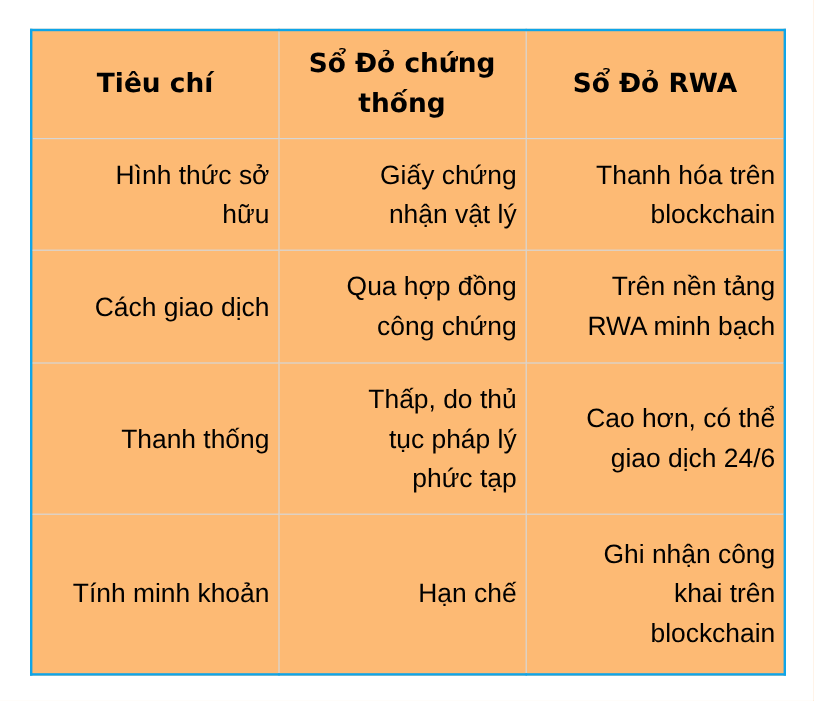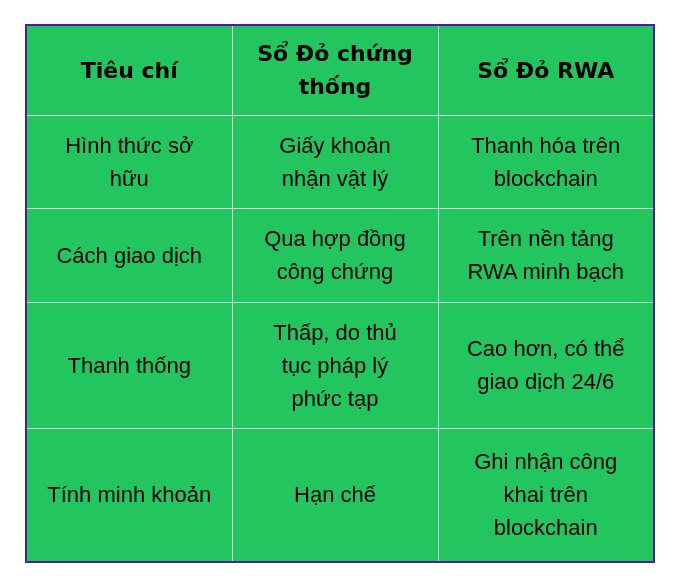--- a/index.html
+++ b/index.html
@@ -9,22 +9,22 @@
   }
   body {
     width: 678px;
     height: 584px;
     overflow: hidden;
   }
   table.compare {
     border-collapse: collapse;
     table-layout: fixed;
     margin: 24px 0 0 25px;
-    border: 2px solid #4c1d95;
-    background: #22c55e;
+    border: 2px solid #0ea5e9;
+    background: #fdba74;
   }
   col.c1 { width: 206px; }
   col.c2 { width: 206px; }
   col.c3 { width: 216px; }
   th, td {
     border: 1px solid #d6d6d6;
     vertical-align: middle;
     white-space: pre-line;
     color: #000000;
     font-size: 22px;
@@ -33,21 +33,21 @@
     overflow: hidden;
   }
   th {
     font-family: "DejaVu Sans", sans-serif;
     font-weight: 700;
     text-align: center;
   }
   td {
     font-family: "Liberation Sans", sans-serif;
     font-weight: 400;
-    text-align: center;
+    text-align: right;
   }
   tr.hrow  { height: 90px; }
   tr.row-0 { height: 93px; }
   tr.row-1 { height: 94px; margin-top: 48px; }
   tr.row-2 { height: 126px; }
   tr.row-3 { height: 134px; }
 </style>
 </head>
 <body>
 
@@ -62,21 +62,21 @@
       <th>Tiêu chí</th>
       <th>Sổ Đỏ chứng
 thống</th>
       <th>Sổ Đỏ RWA</th>
     </tr>
   </thead>
   <tbody>
     <tr class="row-0">
       <td>Hình thức sở
 hữu</td>
-      <td>Giấy khoản
+      <td>Giấy chứng
 nhận vật lý</td>
       <td>Thanh hóa trên
 blockchain</td>
     </tr>
     <tr class="row-1">
       <td>Cách giao dịch</td>
       <td>Qua hợp đồng
 công chứng</td>
       <td>Trên nền tảng
 RWA minh bạch</td>

